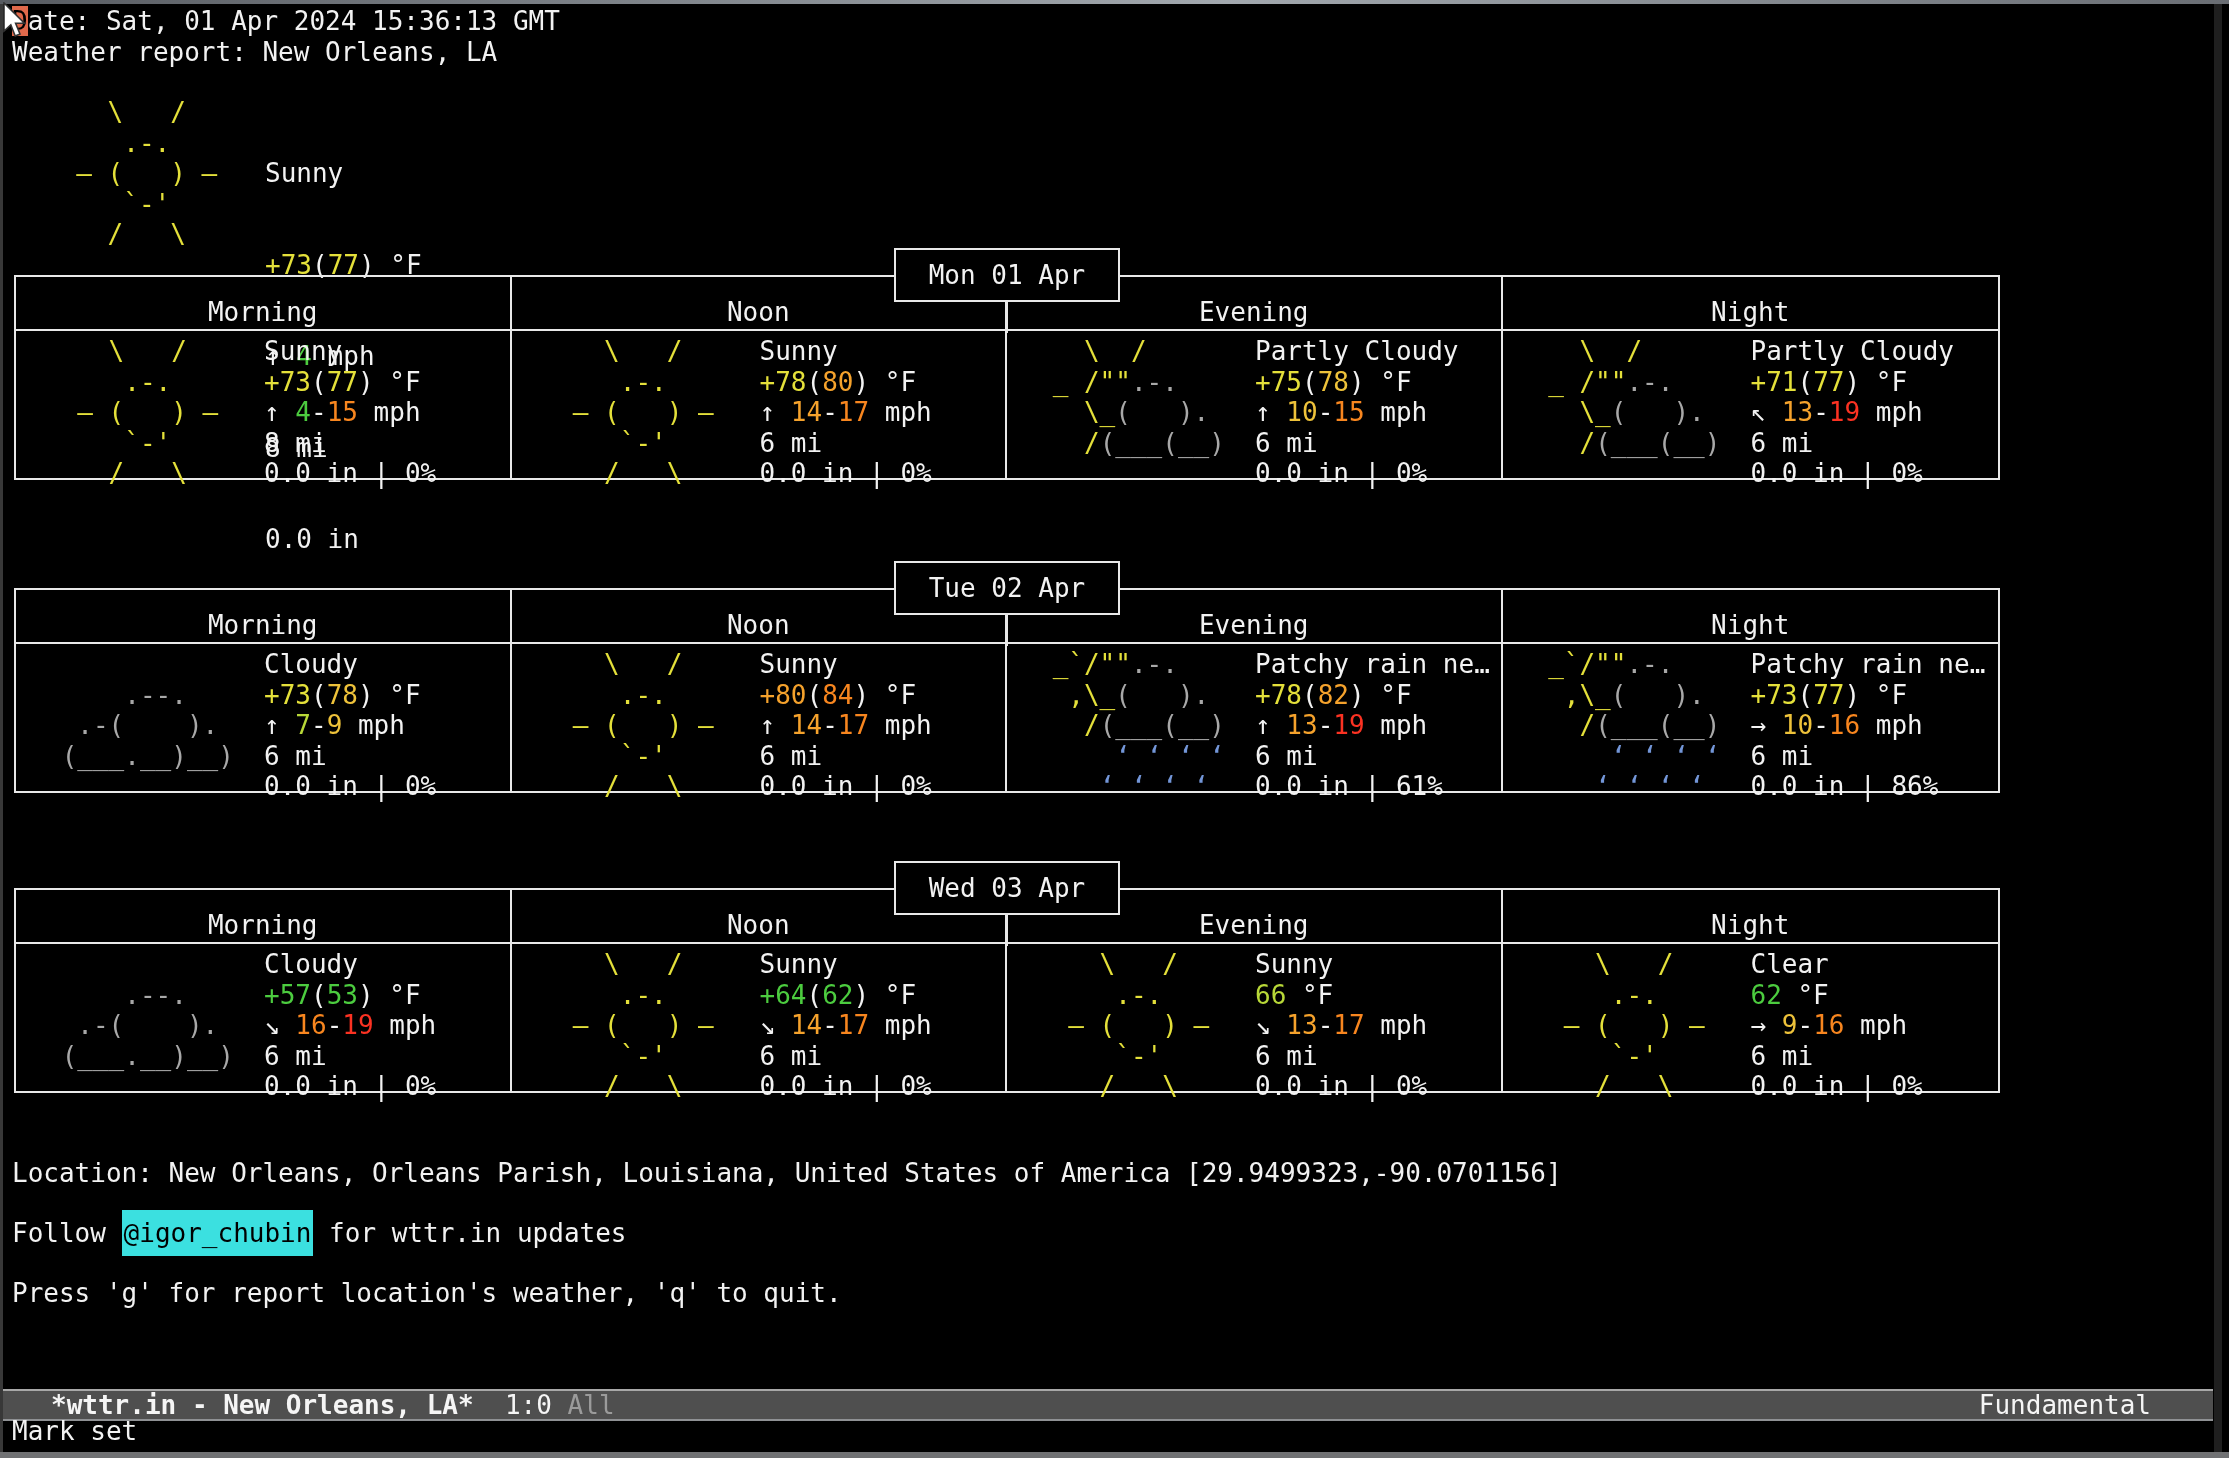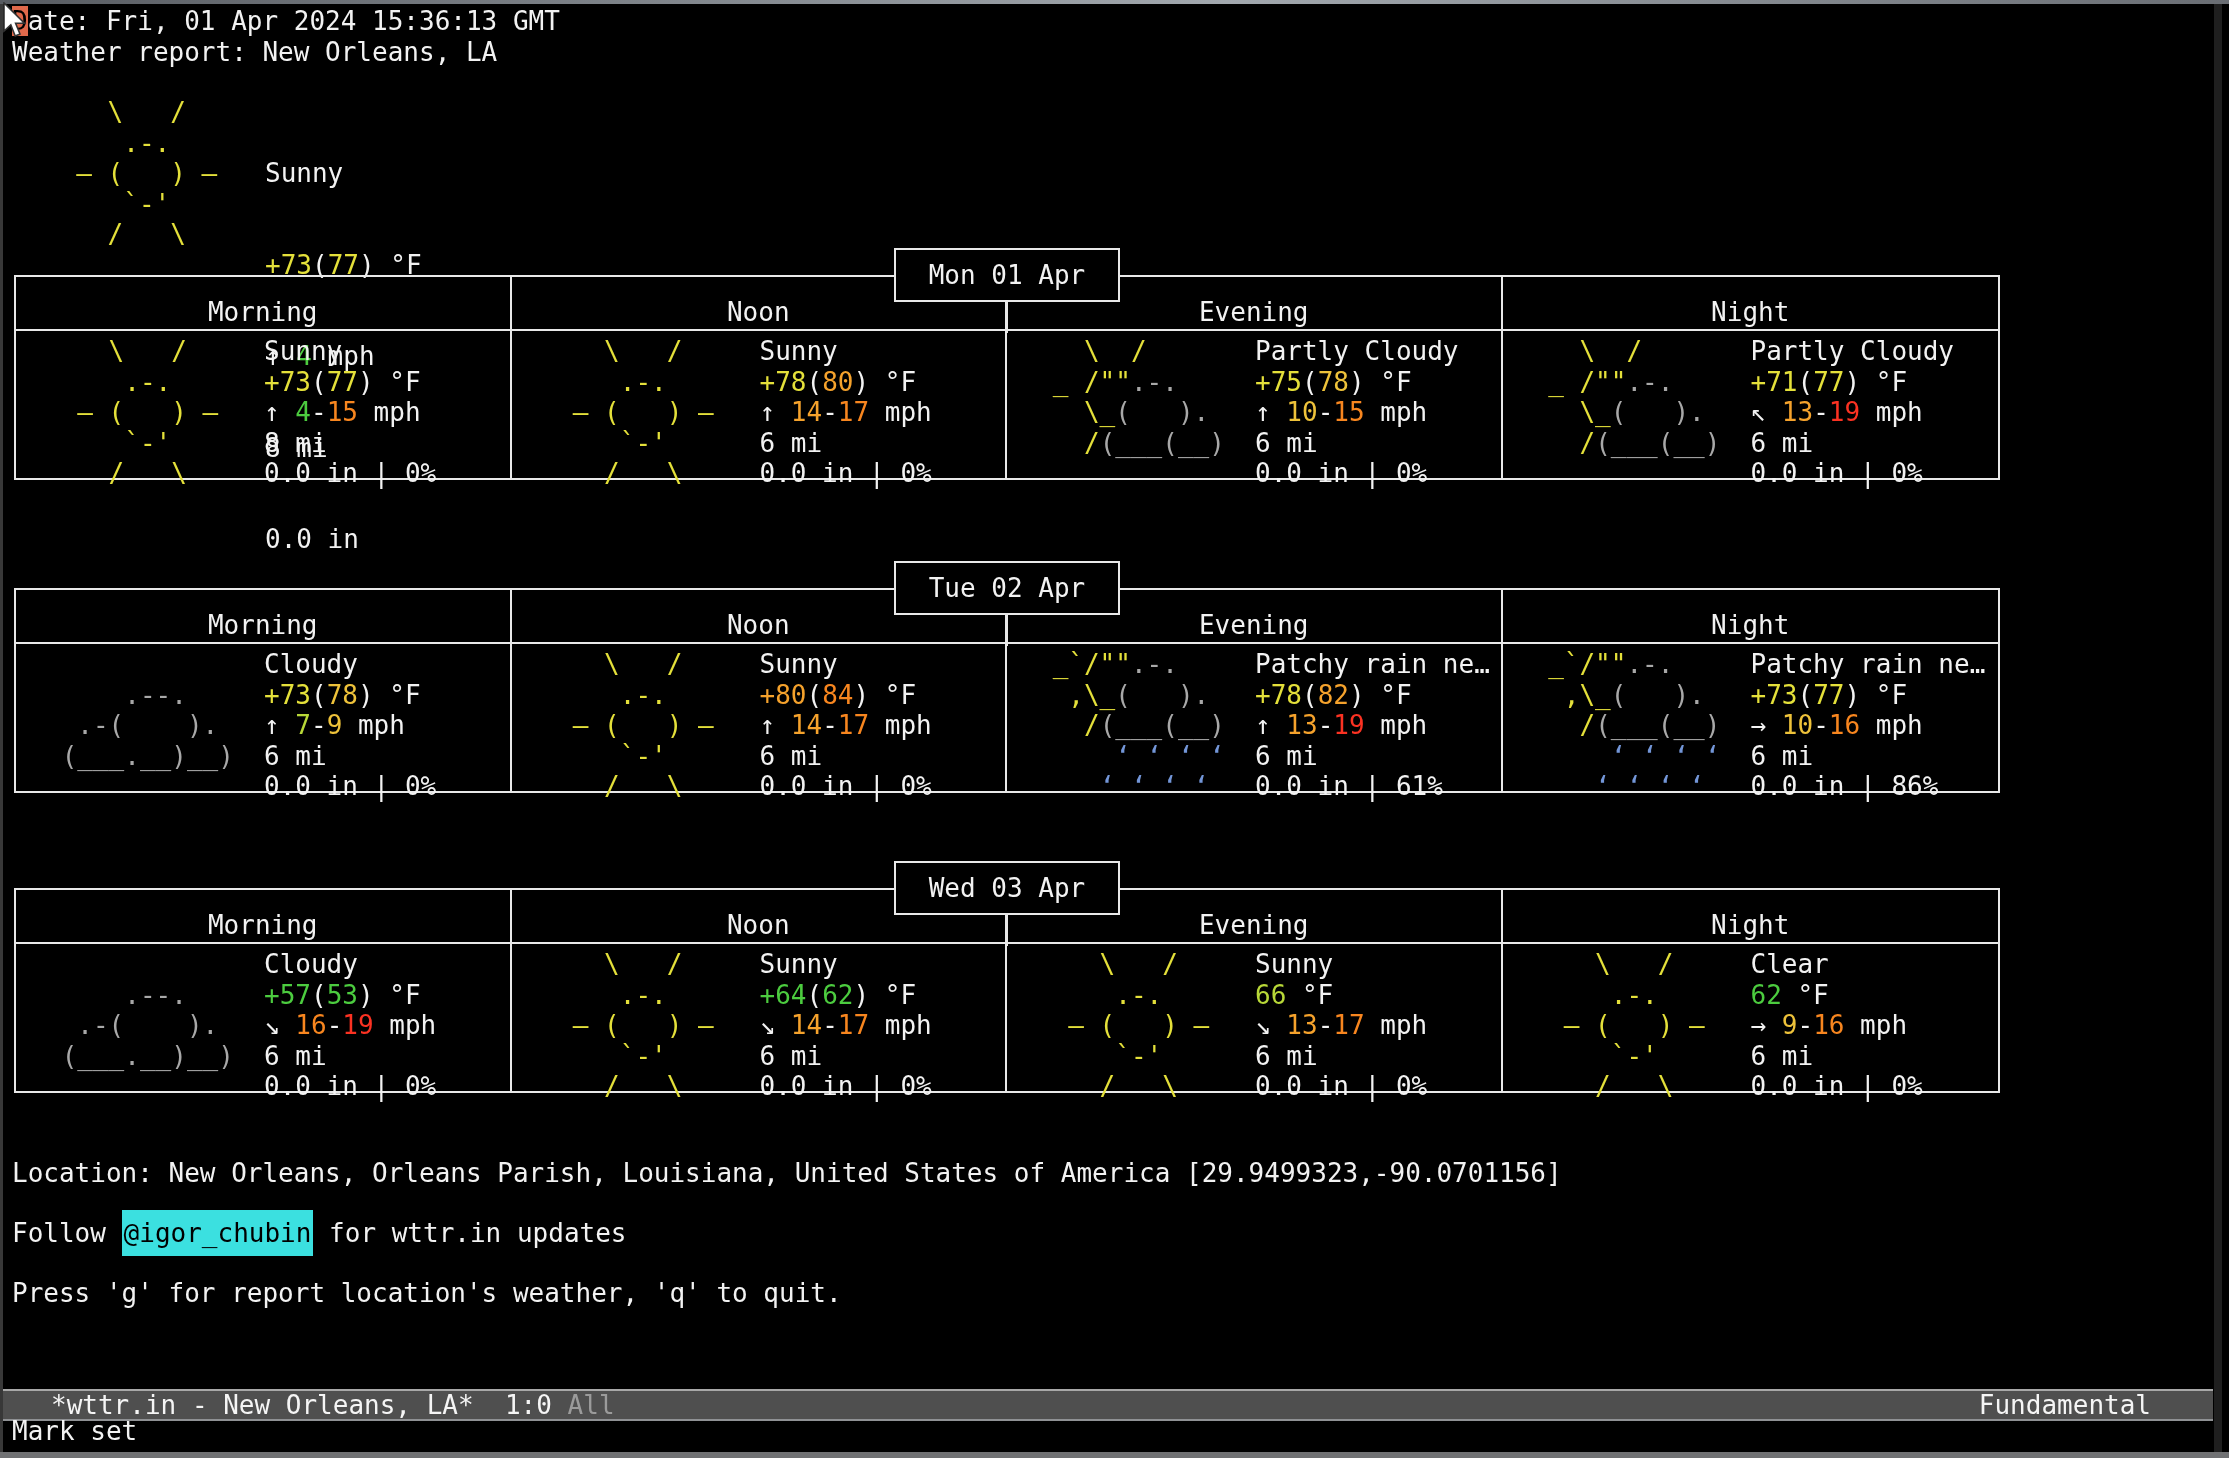--- a/index.html
+++ b/index.html
@@ -50,34 +50,34 @@
 
   .c-w{color:var(--c-w)} .c-y{color:var(--c-y)} .c-g{color:var(--c-g)}
   .c-yg{color:var(--c-yg)} .c-gd{color:var(--c-gd)} .c-o{color:var(--c-o)}
   .c-do{color:var(--c-do)} .c-r{color:var(--c-r)} .c-c{color:var(--c-c)}
   .c-b{color:var(--c-b)} .c-dim{color:var(--c-modeline_dim,#9b9b9b)}
 
   .modeline{position:absolute;left:3px;right:16px;top:1389px;height:32px;
     background:var(--c-modeline_bg,#4f4f4f);
     border-top:2px solid #a8a8a8;border-bottom:2px solid #8f9194;
     display:flex;align-items:center;white-space:pre;padding-left:48px;color:var(--c-modeline_fg,#f5f5f5)}
-  .modeline .buffer-name{font-weight:normal}
+  .modeline .buffer-name{font-weight:bold}
   .modeline .mode-name{position:absolute;right:62px}
 </style>
 </head>
 <body>
 
 <div class="chrome-top"></div>
 <div class="left-strip"></div>
 <div class="scroll-strip"></div>
 <div class="chrome-bottom"></div>
 
 <div>
 
-  <div class="line" id="date-line"><span class="cursor-block">D</span><span>ate: Fri, 01 Apr 2024 15:36:13 GMT</span></div>
+  <div class="line" id="date-line"><span class="cursor-block">D</span><span>ate: Sat, 01 Apr 2024 15:36:13 GMT</span></div>
 
   <div class="line" id="report-line">Weather report: New Orleans, LA</div>
 
   <div>
     <pre class="cur-art"><div><span class="c-y">    \   /</span></div><div><span class="c-y">     .-.</span></div><div><span class="c-y">  ― (   ) ―</span></div><div><span class="c-y">     `-'</span></div><div><span class="c-y">    /   \</span></div></pre>
     <div class="cur-text">
       <div>Sunny</div>
       <div><span class="c-y">+73</span><span class="c-w">(</span><span class="c-y">77</span><span class="c-w">) °F</span></div>
       <div><span class="c-w">↑ </span><span class="c-g">4</span><span class="c-w"> mph</span></div>
       <div>8 mi</div>

